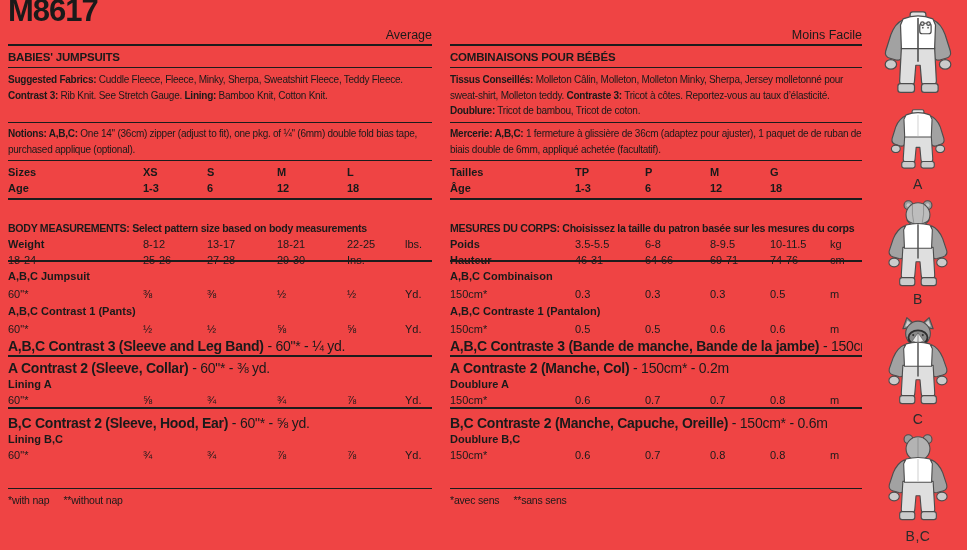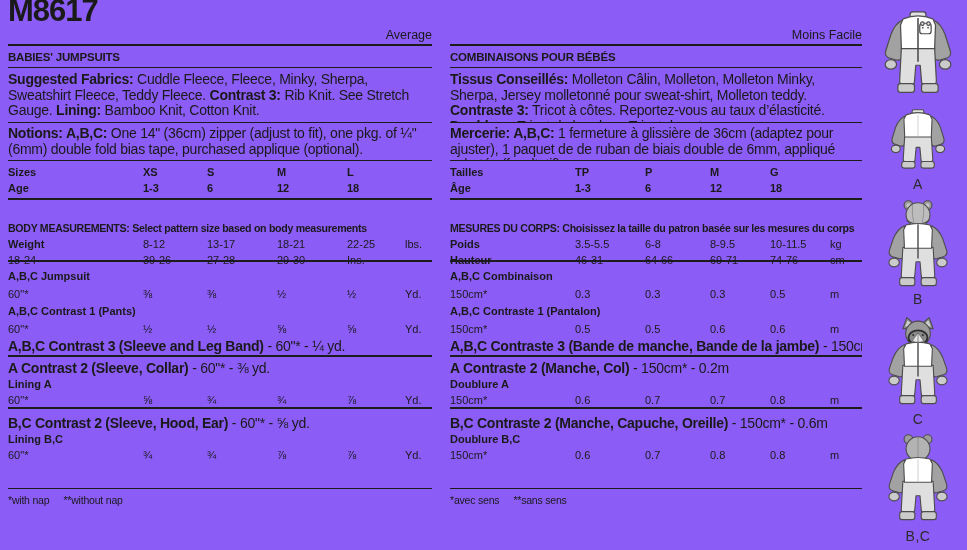--- a/index.html
+++ b/index.html
@@ -1,31 +1,31 @@
 <!DOCTYPE html>
 <html><head>
 <meta charset="utf-8">
 <style>
   * { margin:0; padding:0; box-sizing:border-box; }
   html,body { width:967px; height:550px; }
   body { font-family:"Liberation Sans", sans-serif; background:#f4f4f2; color:#1a1a1a; }
-  .page { position:relative; width:967px; height:550px; background:#8b5cf6; overflow:hidden; }
+  .page { position:relative; width:967px; height:550px; background:#ef4444; overflow:hidden; }
 
   .col { position:absolute; top:5px; font-size:11px; line-height:16px; }
   .col.en { left:8px;  width:424px; }
   .col.fr { left:450px; width:412px; }
 
   .masthead { height:41px; border-bottom:2px solid #1c1c1c; position:relative; }
   .brand { position:absolute; left:0; top:-2px; font-size:31px; font-weight:bold; letter-spacing:-1px; }
   .difficulty { position:absolute; right:0; bottom:1px; font-size:12.5px; }
 
   .sec-title { height:22px; border-bottom:1.5px solid #1c1c1c; display:flex; align-items:center;
                font-weight:bold; font-size:11.5px; letter-spacing:-0.2px; }
 
-  .para { font-size:14px; letter-spacing:-0.25px; line-height:15.5px; overflow:hidden; }
+  .para { font-size:10px; letter-spacing:-0.25px; line-height:15.5px; overflow:hidden; }
   .fabrics { height:55px; border-bottom:1.5px solid #1c1c1c; padding-top:4px; }
   .notions { height:38px; border-bottom:1.5px solid #1c1c1c; padding-top:3px; }
 
   .grid { display:grid; }
   .en .grid { grid-template-columns:135px 64px 70px 70px 58px 1fr; }
   .fr .grid { grid-template-columns:125px 70px 65px 60px 60px 1fr; }
   .trow { white-space:nowrap; }
   .c { overflow:hidden; }
 
   .sizes { height:39px; border-bottom:2px solid #1c1c1c; padding-top:3px; }
@@ -92,21 +92,21 @@
       <div class="grid trow">
         <span class="c lbl">Weight</span>
         <span class="c">8-12</span>
         <span class="c">13-17</span>
         <span class="c">18-21</span>
         <span class="c">22-25</span>
         <span class="c unit">lbs.</span>
       </div>
       <div class="grid trow">
         <span class="c">18-24</span>
-        <span class="c">39-26</span>
+        <span class="c">25-26</span>
         <span class="c">27-28</span>
         <span class="c">29-30</span>
         <span class="c unit">Ins.</span>
       </div>
     </div>
 
     <div class="yard y1">
       <div class="trow"><b>A,B,C Jumpsuit</b></div>
       <div class="grid trow">
         <span class="c">60"*</span>

